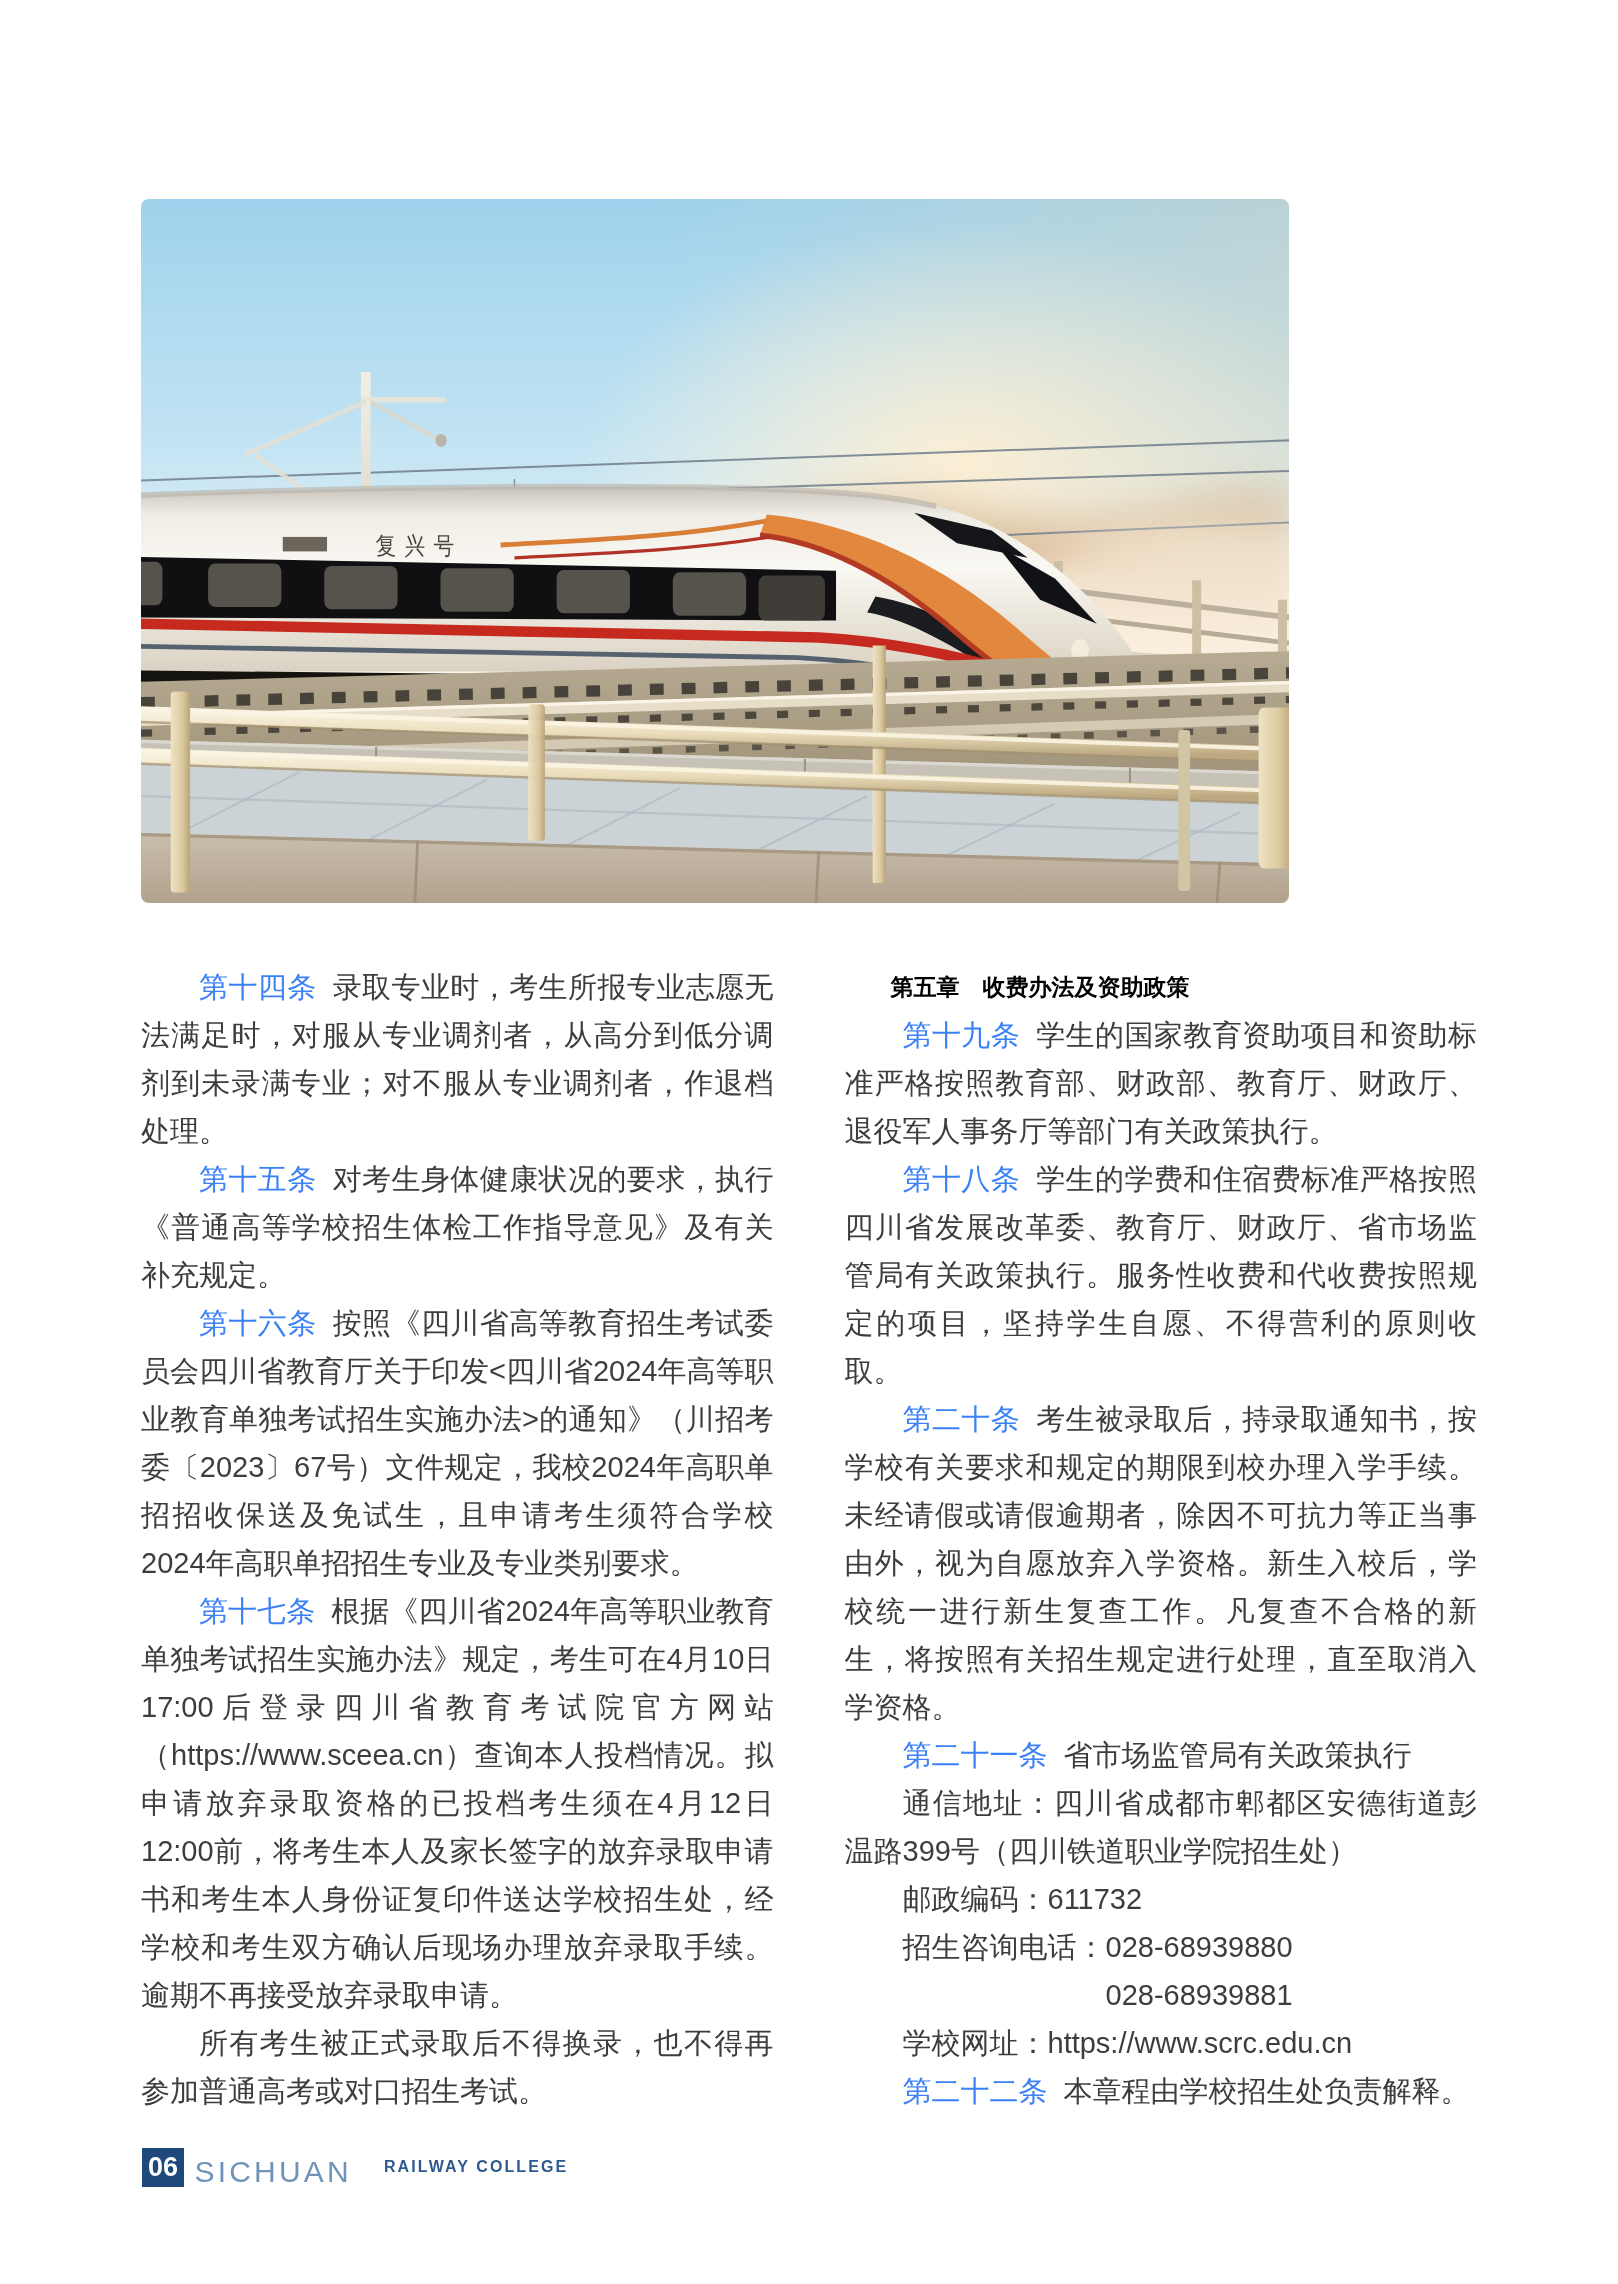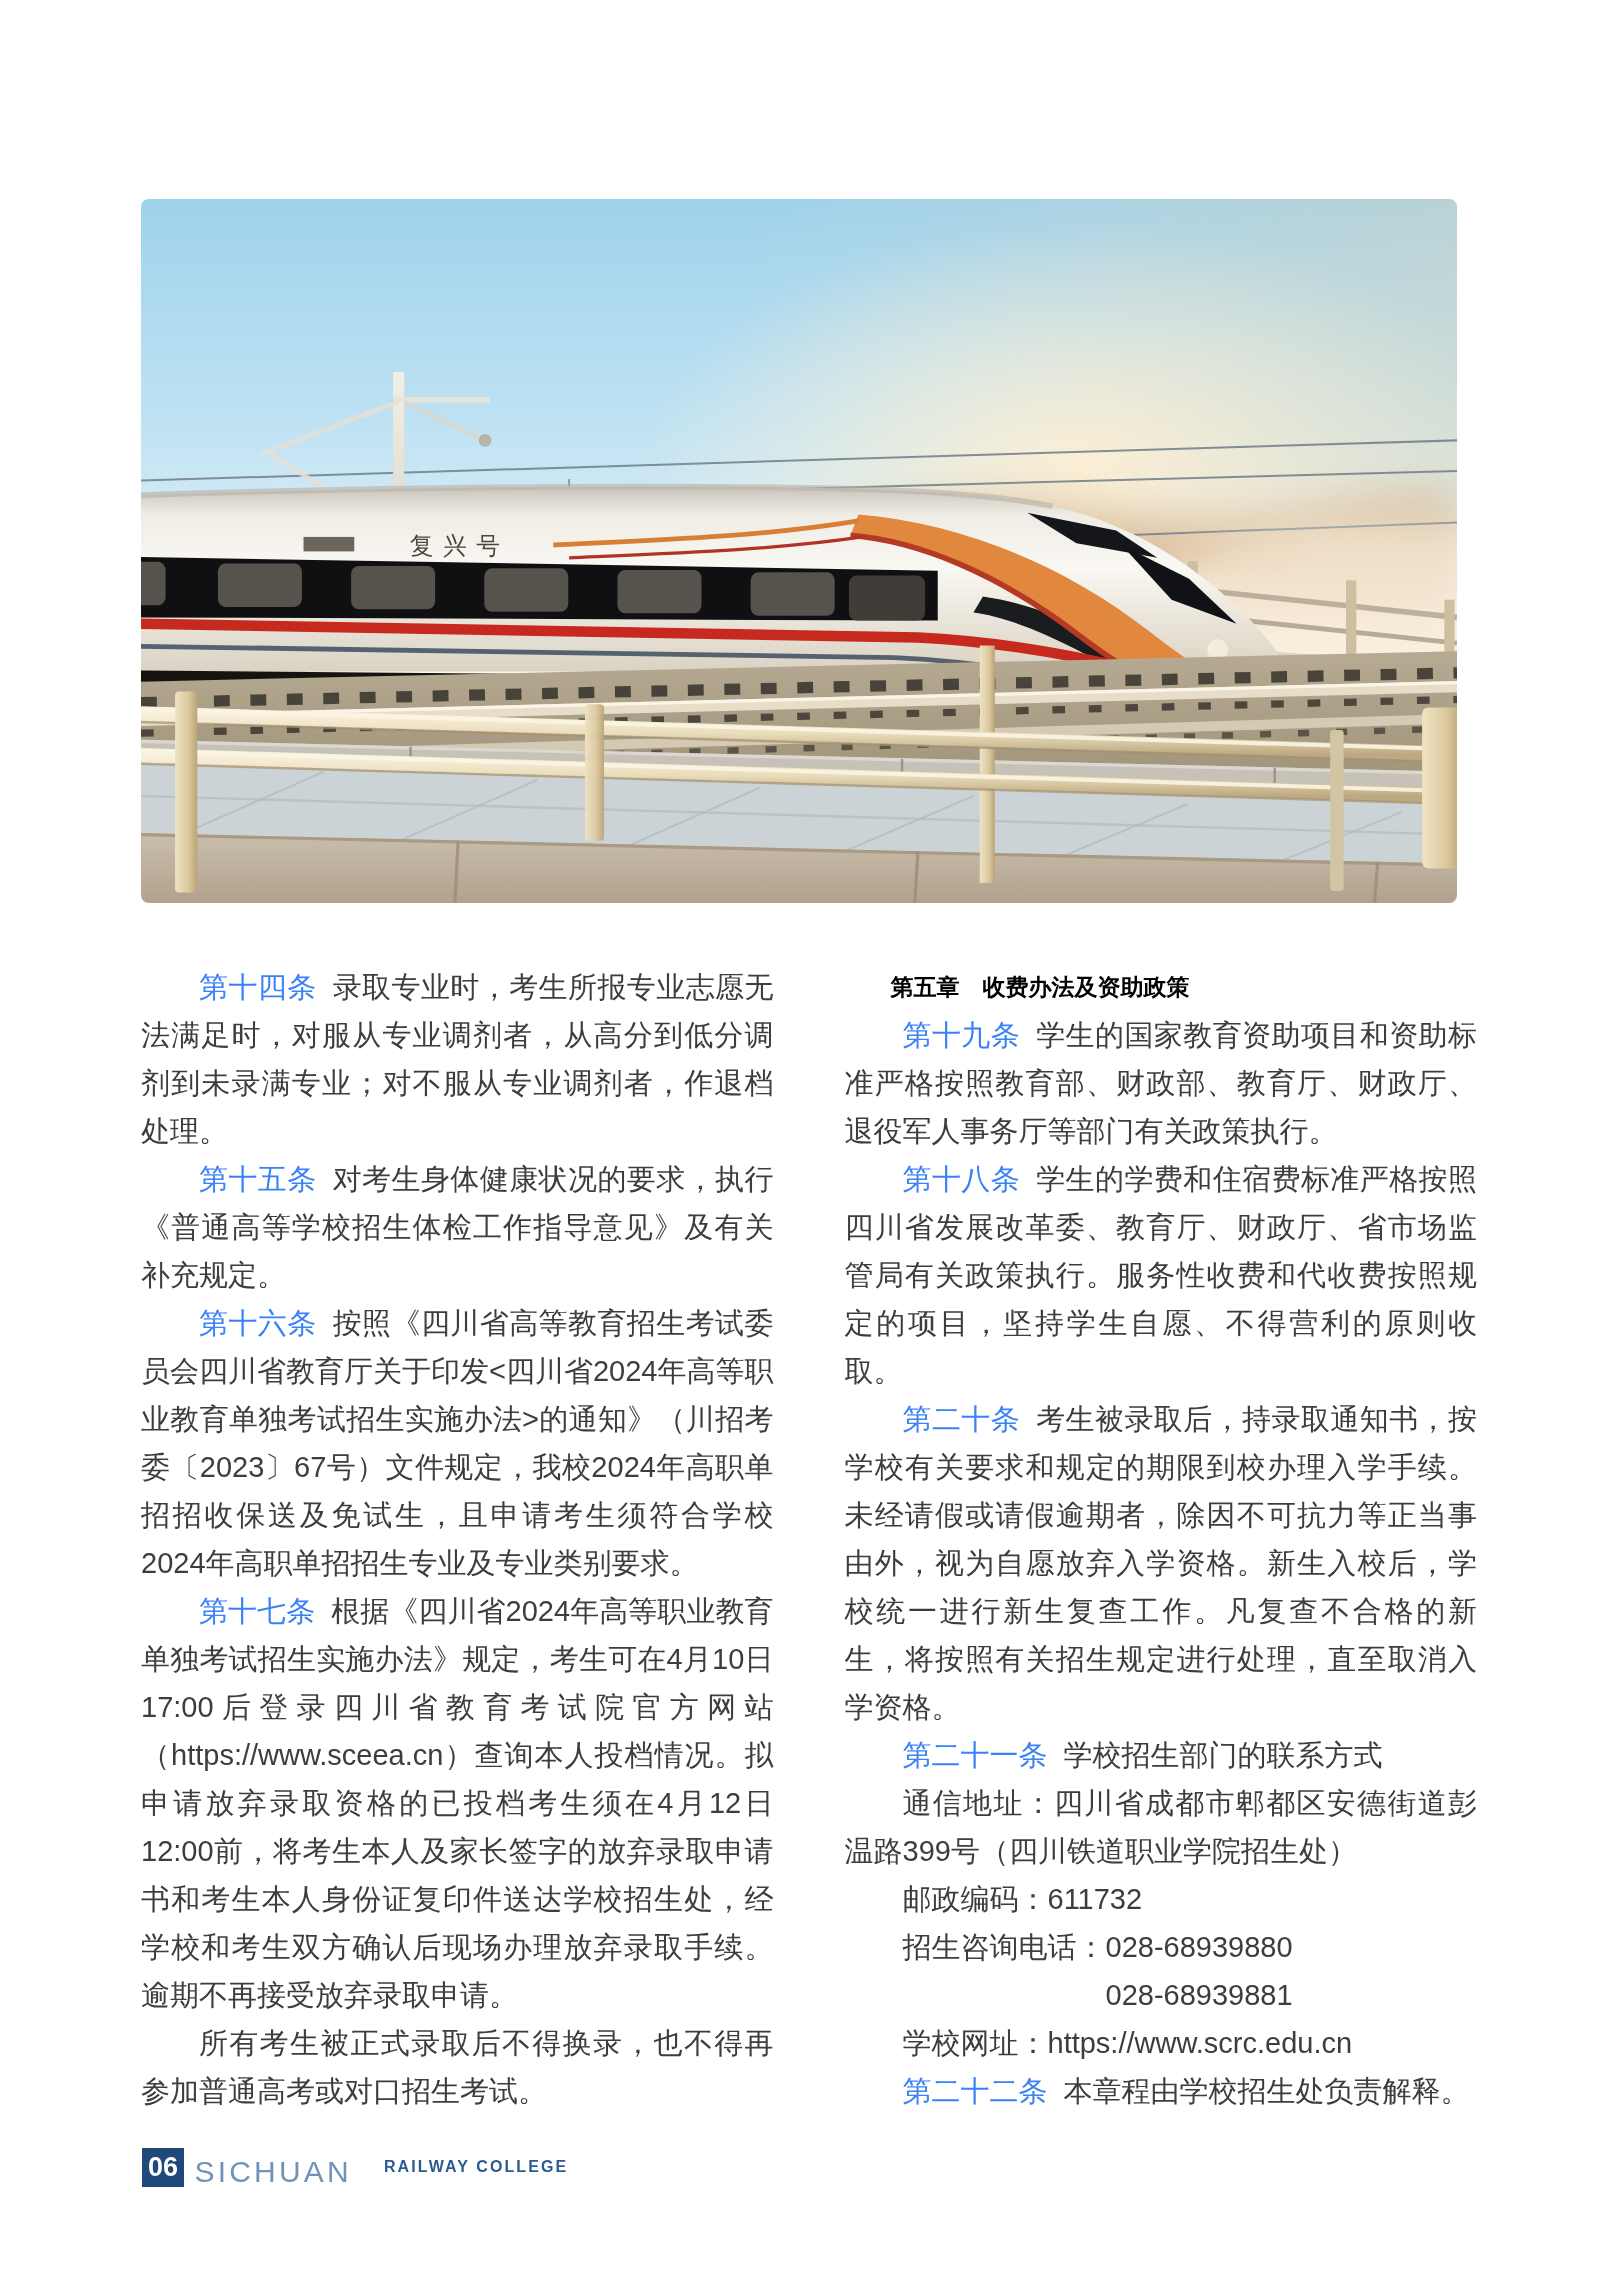--- a/index.html
+++ b/index.html
@@ -1,20 +1,20 @@
 <!DOCTYPE html>
 <html style="font-size:13px"><head>
 <meta charset="utf-8">
 <style>
   html,body{margin:0;padding:0;}
   body{background:#ffffff;font-family:"Liberation Sans","DejaVu Sans",sans-serif;}
   .page{position:relative;width:1618px;height:2284px;background:#ffffff;overflow:hidden;}
 
   
-  .photo{position:absolute;left:141px;top:199px;width:1316px;height:704px;margin:0;
+  .photo{position:absolute;left:141px;top:199px;width:1148px;height:704px;margin:0;
          border-radius:8px;overflow:hidden;}
   .photo svg{display:block;width:100%;height:100%;}
 
   
   .columns{position:absolute;left:141px;top:963px;width:1336px;display:flex;gap:71px;}
   .col{width:633px;font-size:29px;line-height:48px;color:#3d3d3d;text-align:justify;}
   .col p{margin:0;text-indent:2em;}
   .col p b{font-weight:normal;color:#3b82f6;margin-right:0.55em;}
   .col h3{margin:0;font-size:23px;line-height:48px;font-weight:bold;color:#000000;text-indent:2em;}
   .col p.phone2{text-indent:0;padding-left:9em;}
@@ -246,21 +246,21 @@
       <p><b>第十六条</b><span>按照《四川省高等教育招生考试委员会四川省教育厅关于印发&lt;四川省2024年高等职业教育单独考试招生实施办法&gt;的通知》（川招考委〔2023〕67号）文件规定，我校2024年高职单招招收保送及免试生，且申请考生须符合学校2024年高职单招招生专业及专业类别要求。</span></p>
       <p><b>第十七条</b><span>根据《四川省2024年高等职业教育单独考试招生实施办法》规定，考生可在4月10日17:00后登录四川省教育考试院官方网站（https://www.sceea.cn）查询本人投档情况。拟申请放弃录取资格的已投档考生须在4月12日12:00前，将考生本人及家长签字的放弃录取申请书和考生本人身份证复印件送达学校招生处，经学校和考生双方确认后现场办理放弃录取手续。逾期不再接受放弃录取申请。</span></p>
       <p><span>所有考生被正式录取后不得换录，也不得再参加普通高考或对口招生考试。</span></p>
     </section>
 
     <section class="col">
       <h3>第五章　收费办法及资助政策</h3>
       <p><b>第十九条</b><span>学生的国家教育资助项目和资助标准严格按照教育部、财政部、教育厅、财政厅、退役军人事务厅等部门有关政策执行。</span></p>
       <p><b>第十八条</b><span>学生的学费和住宿费标准严格按照四川省发展改革委、教育厅、财政厅、省市场监管局有关政策执行。服务性收费和代收费按照规定的项目，坚持学生自愿、不得营利的原则收取。</span></p>
       <p><b>第二十条</b><span>考生被录取后，持录取通知书，按学校有关要求和规定的期限到校办理入学手续。未经请假或请假逾期者，除因不可抗力等正当事由外，视为自愿放弃入学资格。新生入校后，学校统一进行新生复查工作。凡复查不合格的新生，将按照有关招生规定进行处理，直至取消入学资格。</span></p>
-      <p><b>第二十一条</b><span>学校招生部门的联系方式</span></p>
+      <p><b>第二十一条</b><span>省市场监管局有关政策执行</span></p>
       <p class="contact">通信地址：四川省成都市郫都区安德街道彭温路399号（四川铁道职业学院招生处）</p>
       <p class="contact">邮政编码：611732</p>
       <p class="contact">招生咨询电话：028-68939880</p>
       <p class="contact phone2">028-68939881</p>
       <p class="contact">学校网址：https://www.scrc.edu.cn</p>
       <p><b>第二十二条</b><span>本章程由学校招生处负责解释。</span></p>
     </section>
 
   </main>
 

